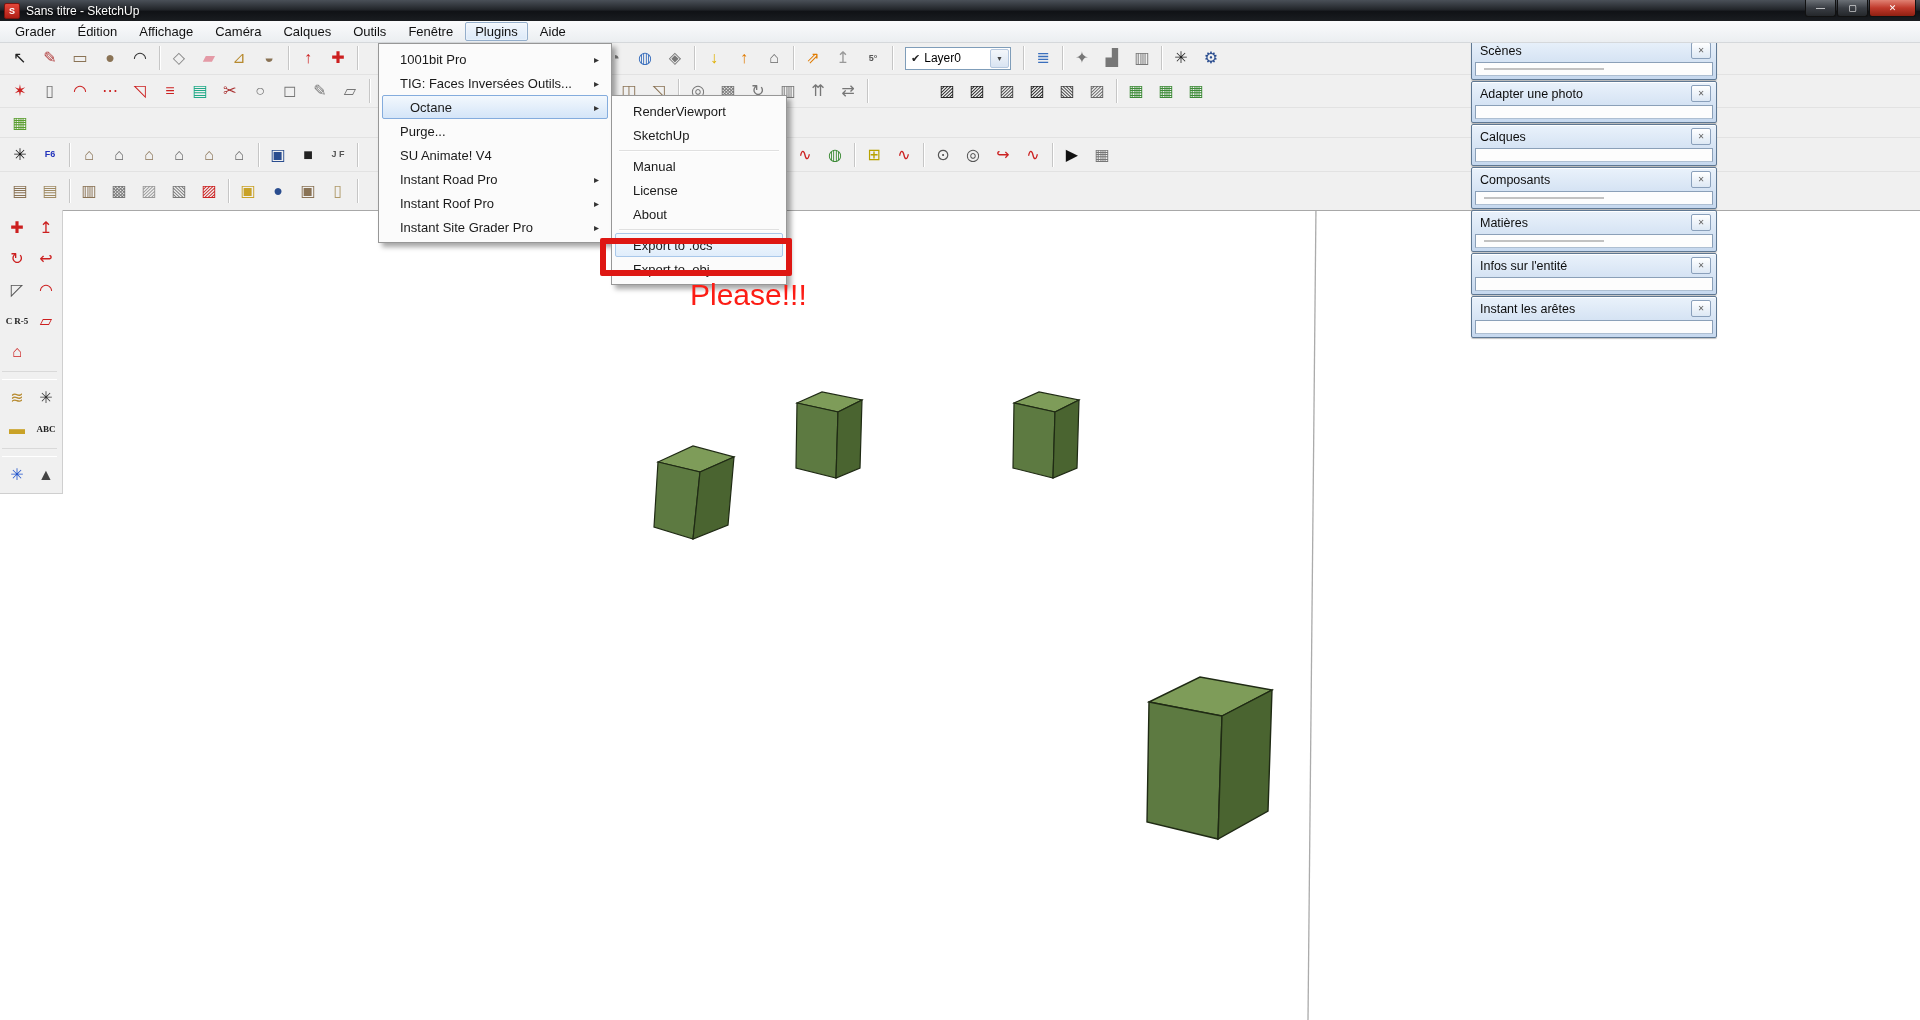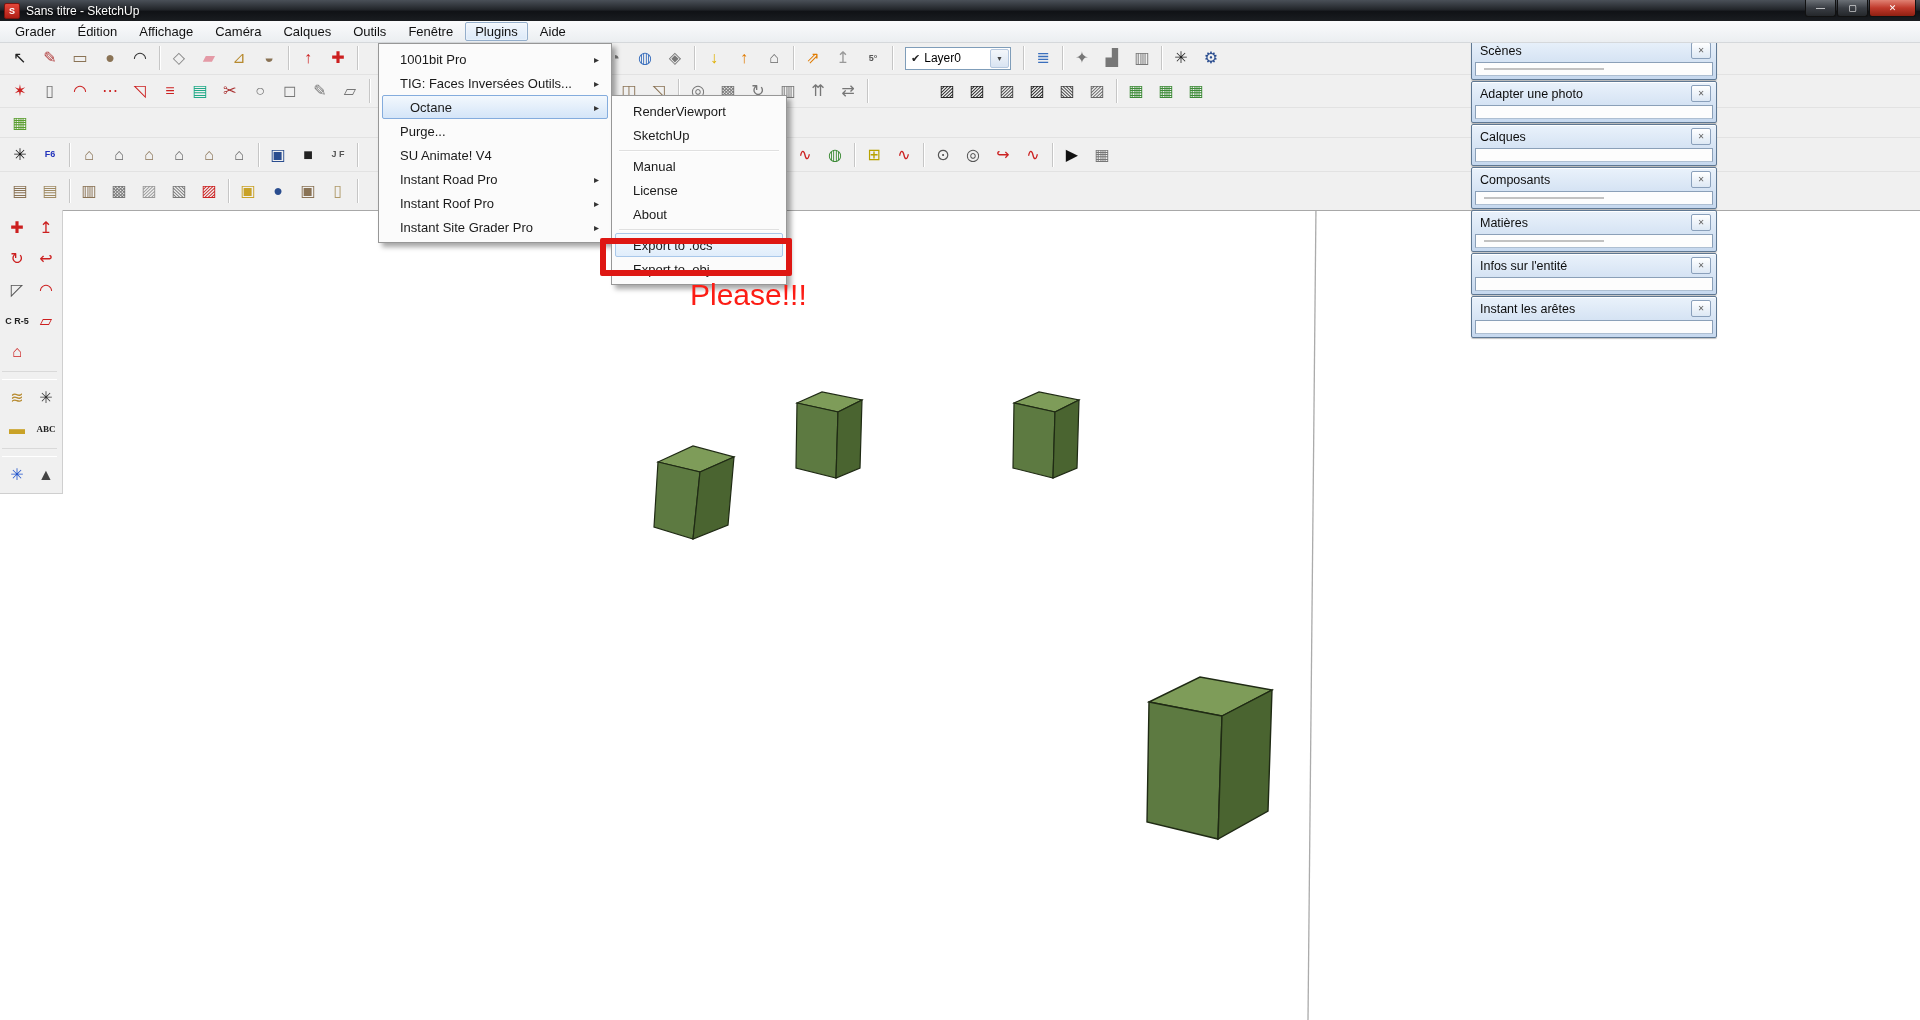--- a/index.html
+++ b/index.html
@@ -530,21 +530,21 @@
     <div class="tile">
       <span class="g" style="color: rgb(204, 31, 31);">↩</span>
     </div>
     <div class="tile">
       <span class="g" style="color: rgb(85, 85, 85);">◸</span>
     </div>
     <div class="tile">
       <span class="g" style="color: rgb(204, 31, 31);">◠</span>
     </div>
     <div class="tile txt">
-      <span class="g" style="color: rgb(34, 34, 34);">C R-5</span>
+      <span class="g" style="color: rgb(34, 34, 34); font-family: Liberation Serif, serif;">C R-5</span>
     </div>
     <div class="tile">
       <span class="g" style="color: rgb(204, 31, 31);">▱</span>
     </div>
     <div class="tile">
       <span class="g" style="color: rgb(204, 31, 31);">⌂</span>
     </div>
     <div class="tile blank"></div>
     <div class="hgap"></div>
     <div class="tile">

